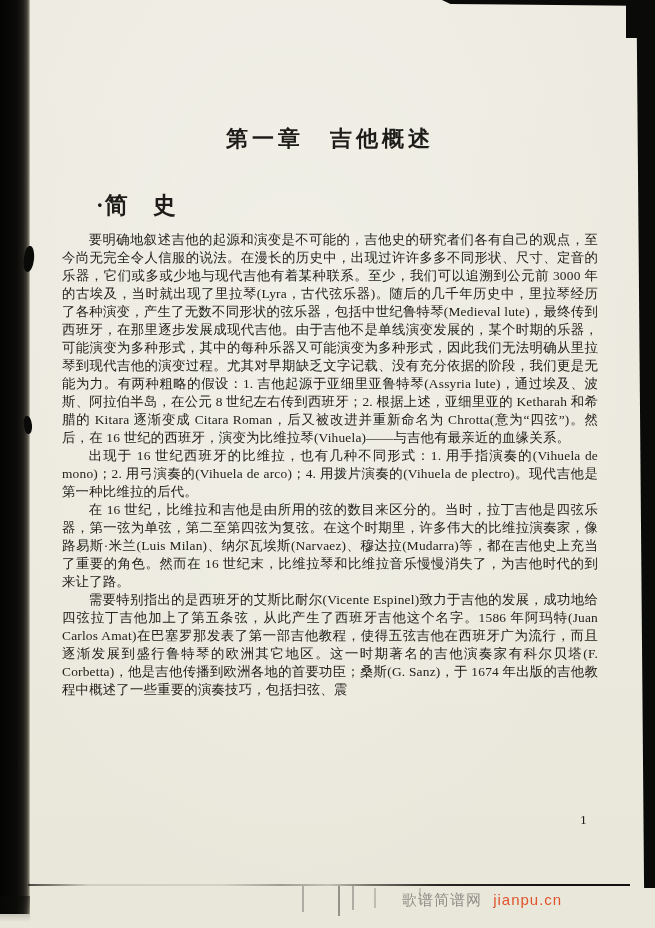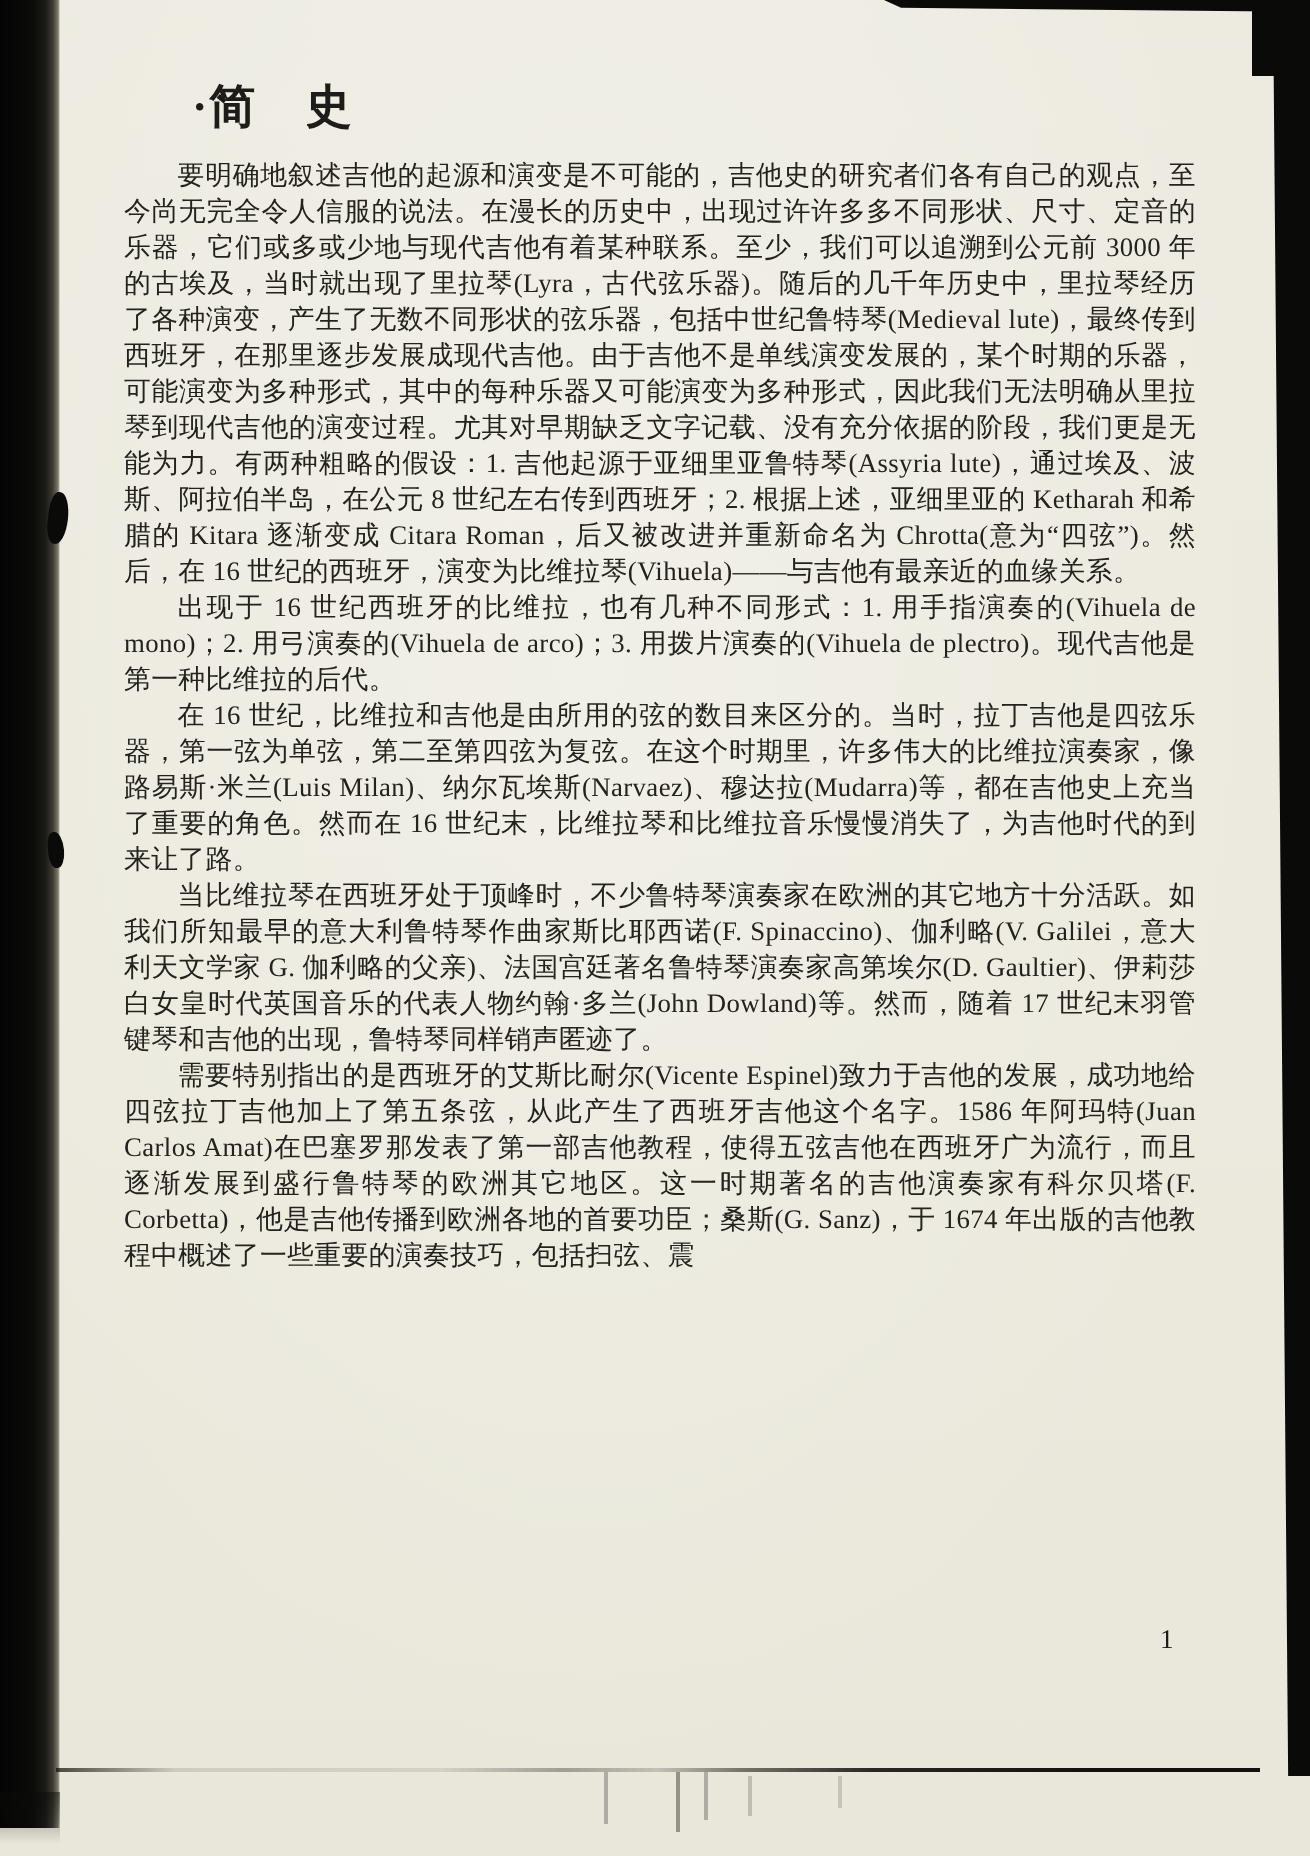--- a/index.html
+++ b/index.html
@@ -87,24 +87,28 @@
   <div class="corner-tr"></div>
   <div class="edge-right"></div>
   <div class="bottom-rule"></div>
   <div class="streak s1"></div>
   <div class="streak s2"></div>
   <div class="streak s3"></div>
   <div class="streak s4"></div>
   <div class="streak s5"></div>
 
   <main class="text-col">
+    <h1 class="chapter-title">第一章　吉他概述</h1>
     <h2 class="section-heading">·简　史</h2>
     <p>要明确地叙述吉他的起源和演变是不可能的，吉他史的研究者们各有自己的观点，至今尚无完全令人信服的说法。在漫长的历史中，出现过许许多多不同形状、尺寸、定音的乐器，它们或多或少地与现代吉他有着某种联系。至少，我们可以追溯到公元前 3000 年的古埃及，当时就出现了里拉琴(Lyra，古代弦乐器)。随后的几千年历史中，里拉琴经历了各种演变，产生了无数不同形状的弦乐器，包括中世纪鲁特琴(Medieval lute)，最终传到西班牙，在那里逐步发展成现代吉他。由于吉他不是单线演变发展的，某个时期的乐器，可能演变为多种形式，其中的每种乐器又可能演变为多种形式，因此我们无法明确从里拉琴到现代吉他的演变过程。尤其对早期缺乏文字记载、没有充分依据的阶段，我们更是无能为力。有两种粗略的假设：1. 吉他起源于亚细里亚鲁特琴(Assyria lute)，通过埃及、波斯、阿拉伯半岛，在公元 8 世纪左右传到西班牙；2. 根据上述，亚细里亚的 Ketharah 和希腊的 Kitara 逐渐变成 Citara Roman，后又被改进并重新命名为 Chrotta(意为“四弦”)。然后，在 16 世纪的西班牙，演变为比维拉琴(Vihuela)——与吉他有最亲近的血缘关系。</p>
-    <p>出现于 16 世纪西班牙的比维拉，也有几种不同形式：1. 用手指演奏的(Vihuela de mono)；2. 用弓演奏的(Vihuela de arco)；3. 用拨片演奏的(Vihuela de plectro)。现代吉他是第一种比维拉的后代。</p>
+    <p>出现于 16 世纪西班牙的比维拉，也有几种不同形式：1. 用手指演奏的(Vihuela de mono)；2. 用弓演奏的(Vihuela de arco)；4. 用拨片演奏的(Vihuela de plectro)。现代吉他是第一种比维拉的后代。</p>
     <p>在 16 世纪，比维拉和吉他是由所用的弦的数目来区分的。当时，拉丁吉他是四弦乐器，第一弦为单弦，第二至第四弦为复弦。在这个时期里，许多伟大的比维拉演奏家，像路易斯·米兰(Luis Milan)、纳尔瓦埃斯(Narvaez)、穆达拉(Mudarra)等，都在吉他史上充当了重要的角色。然而在 16 世纪末，比维拉琴和比维拉音乐慢慢消失了，为吉他时代的到来让了路。</p>
-    <p>当比维拉琴在西班牙处于顶峰时，不少鲁特琴演奏家在欧洲的其它地方十分活跃。如我们所知最早的意大利鲁特琴作曲家斯比耶西诺(F. Spinaccino)、伽利略(V. Galilei，意大利天文学家 G. 伽利略的父亲)、法国宫廷著名鲁特琴演奏家高第埃尔(D. Gaultier)、伊莉莎白女皇时代英国音乐的代表人物约翰·多兰(John Dowland)等。然而，随着 17 世纪末羽管键琴和吉他的出现，鲁特琴同样销声匿迹了。</p>
     <p>需要特别指出的是西班牙的艾斯比耐尔(Vicente Espinel)致力于吉他的发展，成功地给四弦拉丁吉他加上了第五条弦，从此产生了西班牙吉他这个名字。1586 年阿玛特(Juan Carlos Amat)在巴塞罗那发表了第一部吉他教程，使得五弦吉他在西班牙广为流行，而且逐渐发展到盛行鲁特琴的欧洲其它地区。这一时期著名的吉他演奏家有科尔贝塔(F. Corbetta)，他是吉他传播到欧洲各地的首要功臣；桑斯(G. Sanz)，于 1674 年出版的吉他教程中概述了一些重要的演奏技巧，包括扫弦、震</p>
   </main>
 
   <div class="page-num">1</div>
 
+  <div class="watermark">
+    <span class="wm-name">歌谱简谱网</span>
+    <span class="wm-url">jianpu.cn</span>
+  </div>
 
 </div>
 
 </body></html>

